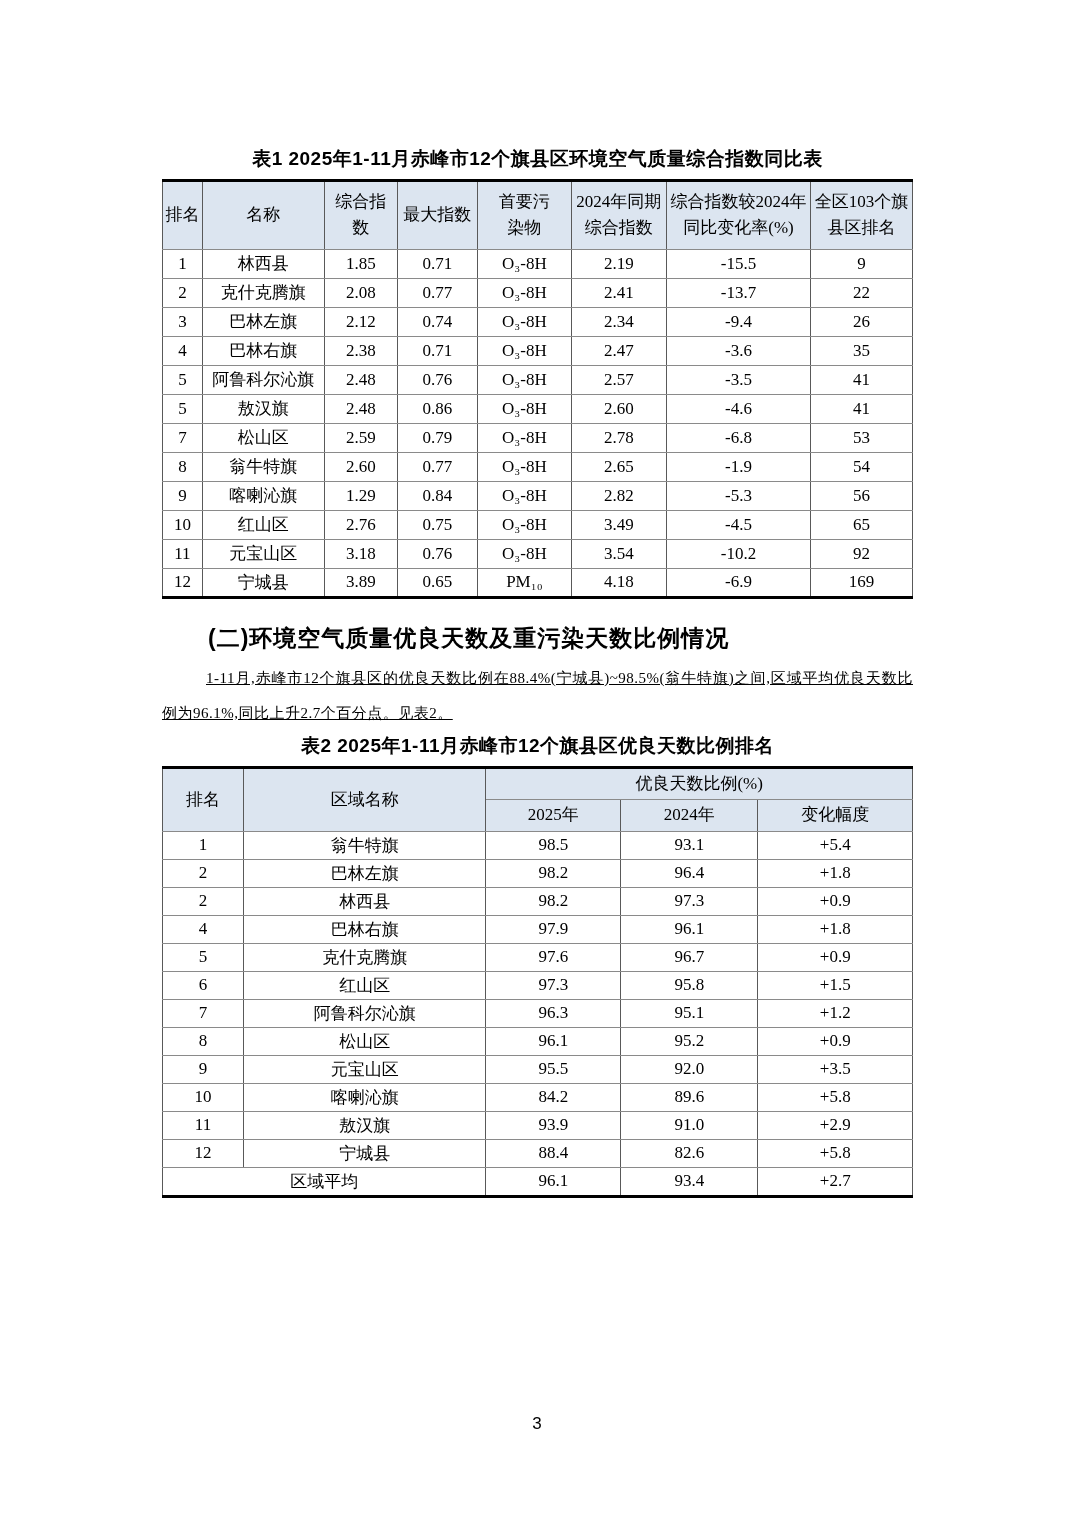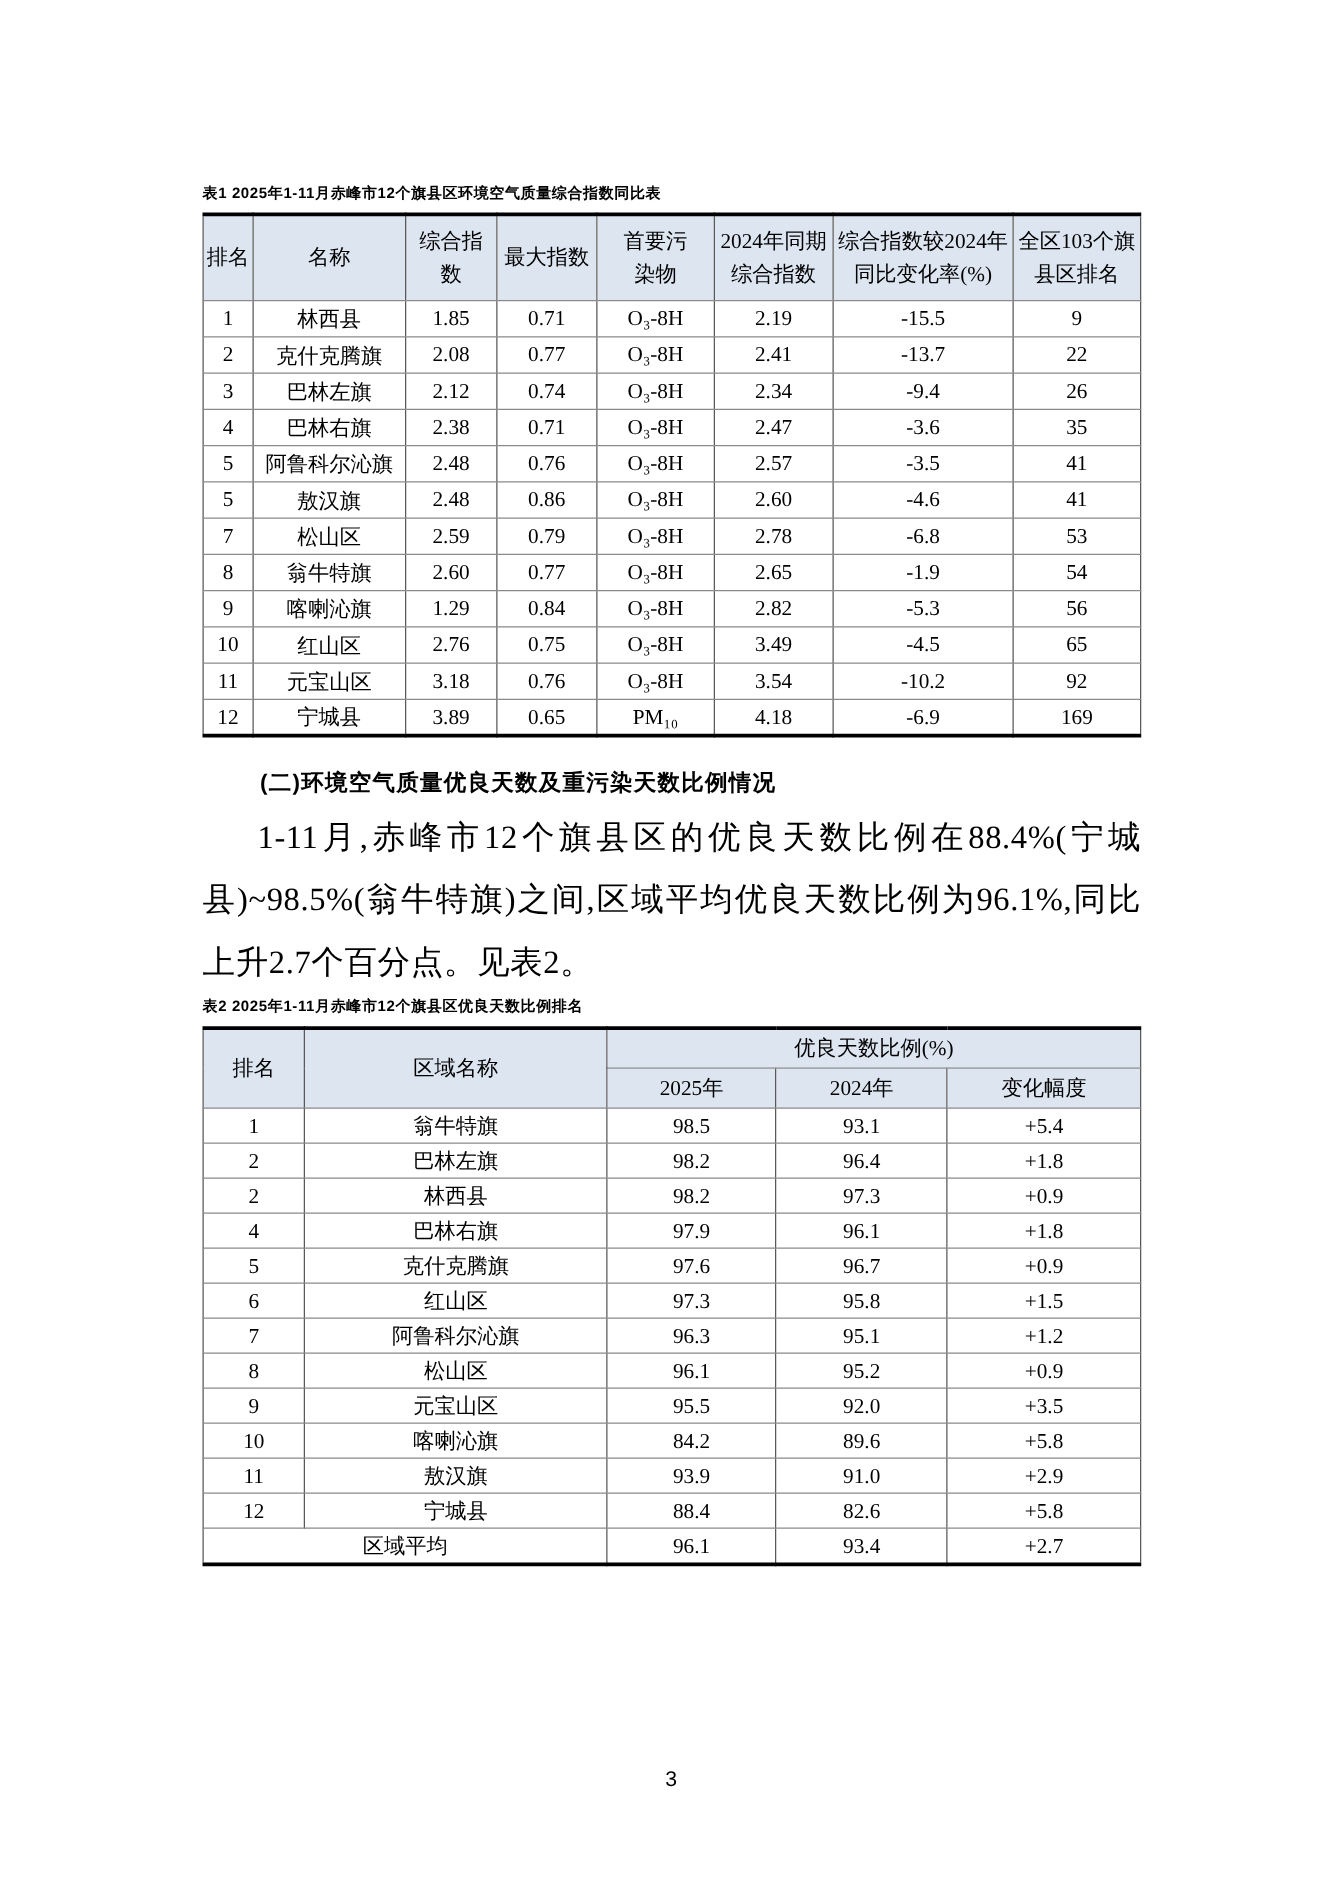--- a/index.html
+++ b/index.html
@@ -14,23 +14,24 @@
     color: #000000;
     overflow: hidden;
   }
   .content {
     position: absolute;
     left: 162px;
     top: 147px;
     width: 751px;
   }
   .table-title {
+    text-align: center;
     font-family: "Liberation Sans", "DejaVu Sans", sans-serif;
     font-weight: bold;
-    font-size: 12px;
+    font-size: 19px;
     line-height: 1.25;
     margin-bottom: 8px;
     letter-spacing: 0.5px;
   }
   table {
     width: 100%;
     border-collapse: collapse;
     table-layout: fixed;
     border-top: 3.5px solid #000000;
     border-bottom: 3.5px solid #000000;
@@ -52,32 +53,33 @@
     white-space: pre-line;
     line-height: 1.55;
   }
   .t1 th { height: 69px; }
   .t1 td { height: 29px; }
   .t2 thead tr th { height: 32px; }
   .t2 td { height: 28px; }
   .section-heading {
     font-family: "Liberation Sans", "DejaVu Sans", sans-serif;
     font-weight: bold;
-    font-size: 18px;
+    font-size: 23px;
     margin-top: 24px;
     text-indent: 46px;
     letter-spacing: 1px;
   }
   .body-paragraph {
     margin-top: 7px;
-    font-size: 26px;
-    line-height: 50px;
+    font-size: 15px;
+    line-height: 35px;
     text-align: justify;
     text-indent: 44px;
     letter-spacing: 0.5px;
+    text-decoration: underline;
   }
   .t2-title { margin-top: 3px; }
   .page-number {
     position: absolute;
     bottom: 86px;
     left: 0;
     width: 100%;
     text-align: center;
     font-size: 17px;
     font-family: "Liberation Sans", "DejaVu Sans", sans-serif;

